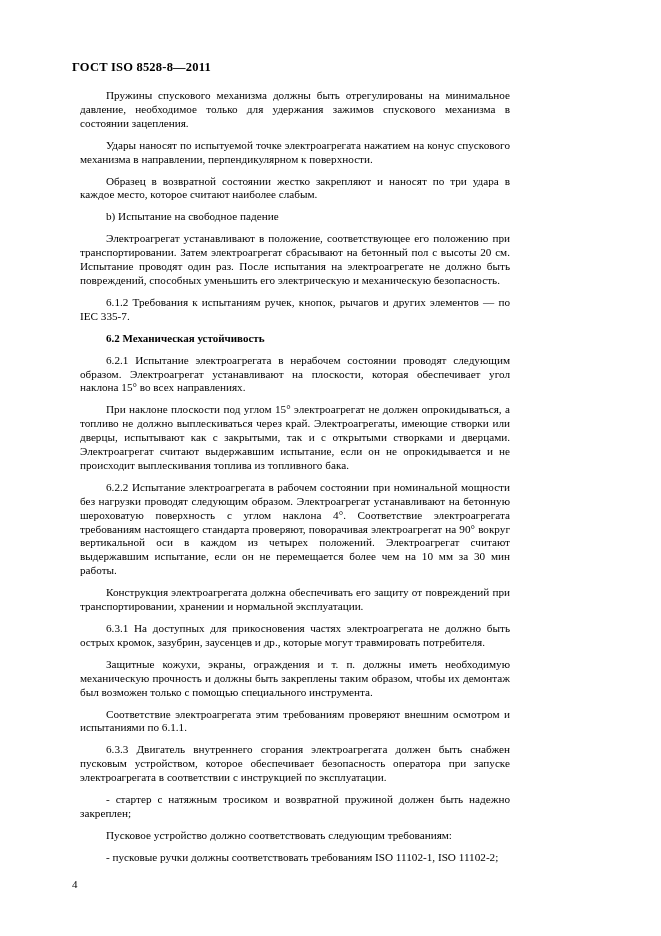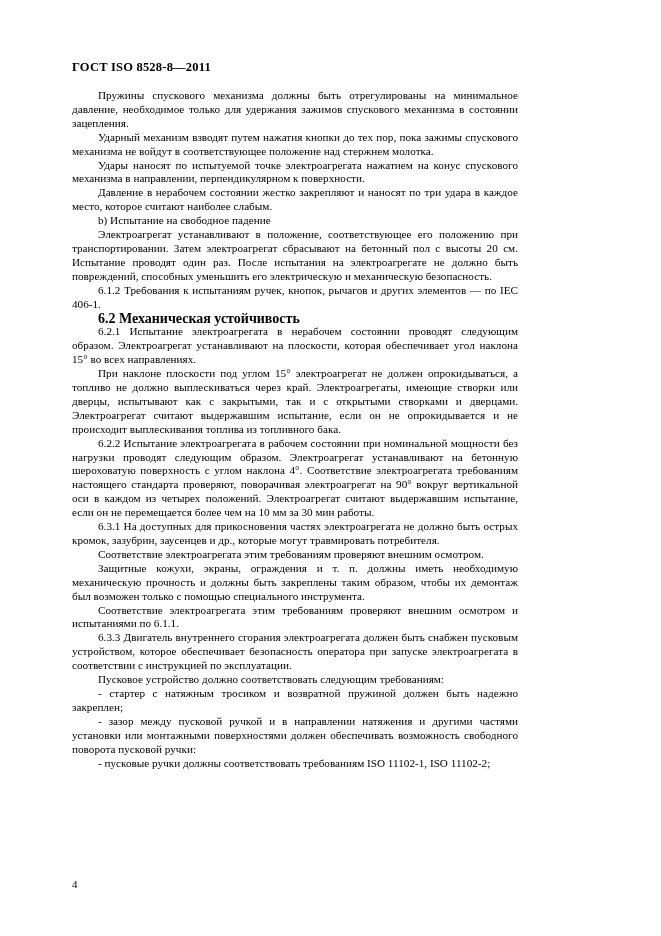--- a/index.html
+++ b/index.html
@@ -31,57 +31,55 @@
     margin: 0 0 14px 0;
     white-space: nowrap;
   }
   .body-text {
     font-size: 11.2px;
     line-height: 13.9px;
     text-align: justify;
     text-justify: inter-word;
   }
   .body-text p {
-    margin: 0;
+    margin: 8px;
     text-indent: 26px;
   }
   .heading {
     margin: 0;
     text-indent: 26px;
     font-weight: bold;
-    font-size: 14px;
+    font-size: 11px;
   }
   .footer-num {
     position: absolute;
     left: 72px;
     bottom: 46px;
     font-size: 11px;
   }
 </style>
 </head>
 <body>
 
 <div class="page">
   <div class="header">ГОСТ ISO 8528-8—2011</div>
   <div class="body-text">
     <p>Пружины спускового механизма должны быть отрегулированы на минимальное давление, необходимое только для удержания зажимов спускового механизма в состоянии зацепления.</p>
-    <p>Ударный механизм взводят путем нажатия кнопки до тех пор, пока зажимы спускового механизма не войдут в соответствующее положение над стержнем молотка.</p>
     <p>Удары наносят по испытуемой точке электроагрегата нажатием на конус спускового механизма в направлении, перпендикулярном к поверхности.</p>
-    <p>Давление в нерабочем состоянии жестко закрепляют и наносят по три удара в каждое место, которое считают наиболее слабым.</p>
+    <p>Образец в возвратной состоянии жестко закрепляют и наносят по три удара в каждое место, которое считают наиболее слабым.</p>
     <p>b)  Испытание на свободное падение</p>
     <p>Электроагрегат устанавливают в положение, соответствующее его положению при транспортировании. Затем электроагрегат сбрасывают на бетонный пол с высоты 20 см. Испытание проводят один раз. После испытания на электроагрегате не должно быть повреждений, способных уменьшить его электрическую и механическую безопасность.</p>
-    <p>6.1.2  Требования к испытаниям ручек, кнопок, рычагов и других элементов — по IEC 406-1.</p>
+    <p>6.1.2  Требования к испытаниям ручек, кнопок, рычагов и других элементов — по IEC 335-7.</p>
     <p class="heading">6.2  Механическая устойчивость</p>
     <p>6.2.1  Испытание электроагрегата в нерабочем состоянии проводят следующим образом. Электроагрегат устанавливают на плоскости, которая обеспечивает угол наклона 15° во всех направлениях.</p>
     <p>При наклоне плоскости под углом 15° электроагрегат не должен опрокидываться, а топливо не должно выплескиваться через край. Электроагрегаты, имеющие створки или дверцы, испытывают как с закрытыми, так и с открытыми створками и дверцами. Электроагрегат считают выдержавшим испытание, если он не опрокидывается и не происходит выплескивания топлива из топливного бака.</p>
     <p>6.2.2  Испытание электроагрегата в рабочем состоянии при номинальной мощности без нагрузки проводят следующим образом. Электроагрегат устанавливают на бетонную шероховатую поверхность с углом наклона 4°. Соответствие электроагрегата требованиям настоящего стандарта проверяют, поворачивая электроагрегат на 90° вокруг вертикальной оси в каждом из четырех положений. Электроагрегат считают выдержавшим испытание, если он не перемещается более чем на 10 мм за 30 мин работы.</p>
+    <p>Конструкция электроагрегата должна обеспечивать его защиту от повреждений при транспортировании, хранении и нормальной эксплуатации.</p>
     <p>6.3.1  На доступных для прикосновения частях электроагрегата не должно быть острых кромок, зазубрин, заусенцев и др., которые могут травмировать потребителя.</p>
-    <p>Соответствие электроагрегата этим требованиям проверяют внешним осмотром.</p>
     <p>Защитные кожухи, экраны, ограждения и т. п. должны иметь необходимую механическую прочность и должны быть закреплены таким образом, чтобы их демонтаж был возможен только с помощью специального инструмента.</p>
     <p>Соответствие электроагрегата этим требованиям проверяют внешним  осмотром  и испытаниями по 6.1.1.</p>
     <p>6.3.3  Двигатель внутреннего сгорания электроагрегата должен быть снабжен пусковым устройством, которое обеспечивает безопасность оператора при запуске электроагрегата в соответствии с инструкцией по эксплуатации.</p>
+    <p>- стартер с натяжным тросиком и возвратной пружиной должен быть надежно закреплен;</p>
     <p>Пусковое устройство должно соответствовать следующим требованиям:</p>
-    <p>- стартер с натяжным тросиком и возвратной пружиной должен быть надежно закреплен;</p>
-    <p>- зазор между пусковой ручкой и в направлении натяжения и другими частями установки или монтажными поверхностями должен обеспечивать возможность свободного поворота пусковой ручки:</p>
     <p>- пусковые ручки должны соответствовать требованиям ISO 11102-1, ISO 11102-2;</p>
   </div>
   <div class="footer-num">4</div>
 </div>
 
 </body></html>

